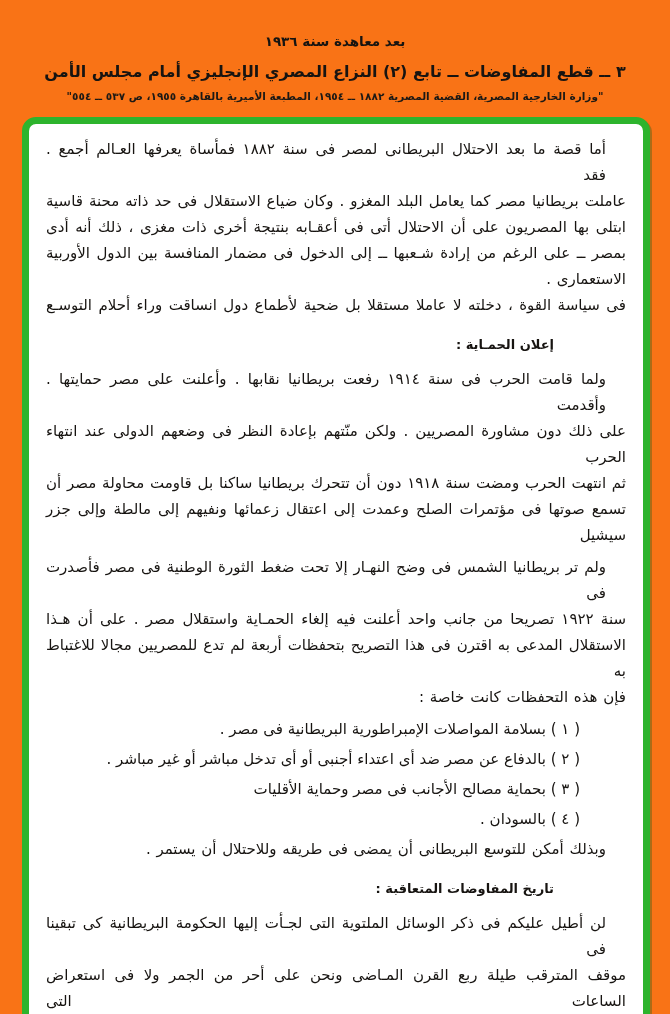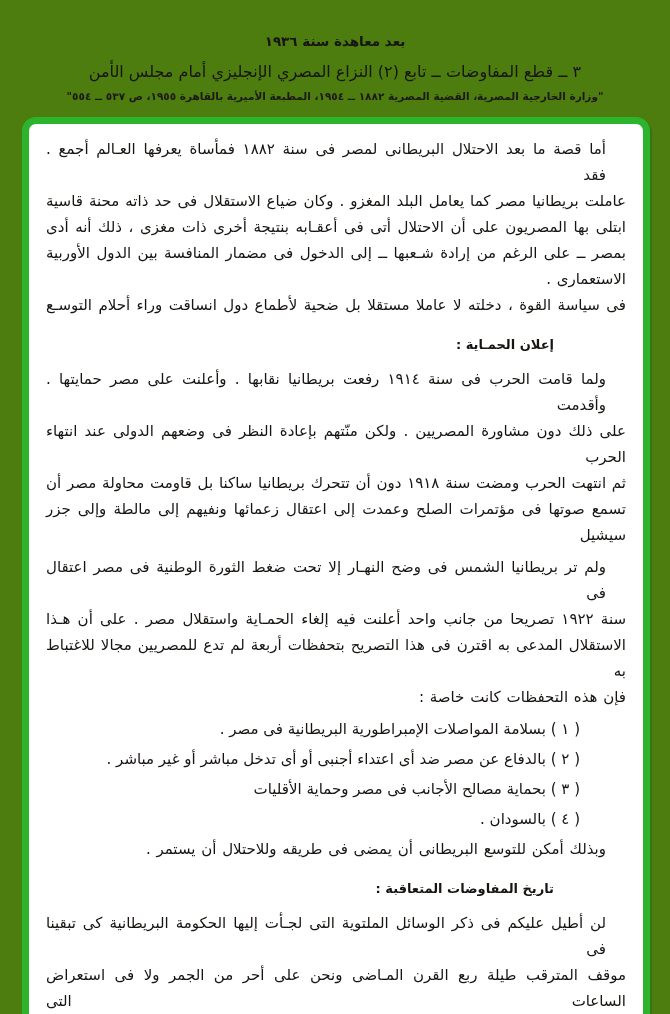--- a/index.html
+++ b/index.html
@@ -6,30 +6,30 @@
     margin: 0; padding: 0;
     width: 670px; height: 1014px;
     background: #ffffff;
     overflow: hidden;
   }
   body {
     font-family: "DejaVu Sans", sans-serif;
     color: #171411;
     -webkit-font-smoothing: antialiased;
   }
-  .page { width: 670px; height: 1014px; position: relative; background:#4d7c0f; }
+  .page { width: 670px; height: 1014px; position: relative; background:#f97316; }
 
   
   .header { direction: rtl; text-align: center; padding-top: 33px; }
   .date-line {
     font-size: 13.5px; font-weight: bold; margin-bottom: 13px;
     letter-spacing: .3px;
   }
   .doc-title {
-    font-size: 16px; font-weight: normal; margin-bottom: 9px;
+    font-size: 16px; font-weight: bold; margin-bottom: 9px;
     letter-spacing: .1px;
   }
   .source-line {
     font-size: 10.5px; font-weight: bold; color: #1c1915;
     margin-bottom: 0;
   }
 
   
   .frame {
     margin: 15px 20px 0 22px;
@@ -91,21 +91,21 @@
           <div class="line">فى سياسة القوة ، دخلته لا عاملا مستقلا بل ضحية لأطماع دول انساقت وراء أحلام التوسـع</div>
         </div>
         <div class="heading">إعلان الحمـاية :</div>
         <div class="paragraph">
           <div class="line first">ولما قامت الحرب فى سنة ١٩١٤ رفعت بريطانيا نقابها . وأعلنت على مصر حمايتها . وأقدمت</div>
           <div class="line">على ذلك دون مشاورة المصريين . ولكن منّتهم بإعادة النظر فى وضعهم الدولى عند انتهاء الحرب</div>
           <div class="line">ثم انتهت الحرب ومضت سنة ١٩١٨ دون أن تتحرك بريطانيا ساكنا بل قاومت محاولة مصر أن</div>
           <div class="line last">تسمع صوتها فى مؤتمرات الصلح وعمدت إلى اعتقال زعمائها ونفيهم إلى مالطة وإلى جزر سيشيل</div>
         </div>
         <div class="paragraph">
-          <div class="line first">ولم تر بريطانيا الشمس فى وضح النهـار إلا تحت ضغط الثورة الوطنية فى مصر اعتقال فى</div>
+          <div class="line first">ولم تر بريطانيا الشمس فى وضح النهـار إلا تحت ضغط الثورة الوطنية فى مصر فأصدرت فى</div>
           <div class="line">سنة ١٩٢٢ تصريحا من جانب واحد أعلنت فيه إلغاء الحمـاية واستقلال مصر . على أن هـذا</div>
           <div class="line">الاستقلال المدعى به اقترن فى هذا التصريح بتحفظات أربعة لم تدع للمصريين مجالا للاغتباط به</div>
           <div class="line last">فإن هذه التحفظات كانت خاصة :</div>
         </div>
         <div class="list-item">( ١ ) بسلامة المواصلات الإمبراطورية البريطانية فى مصر .</div>
         <div class="list-item">( ٢ ) بالدفاع عن مصر ضد أى اعتداء أجنبى أو أى تدخل مباشر أو غير مباشر .</div>
         <div class="list-item">( ٣ ) بحماية مصالح الأجانب فى مصر وحماية الأقليات</div>
         <div class="list-item">( ٤ ) بالسودان .</div>
         <div class="paragraph">
           <div class="line first last">وبذلك أمكن للتوسع البريطانى أن يمضى فى طريقه وللاحتلال أن يستمر .</div>

